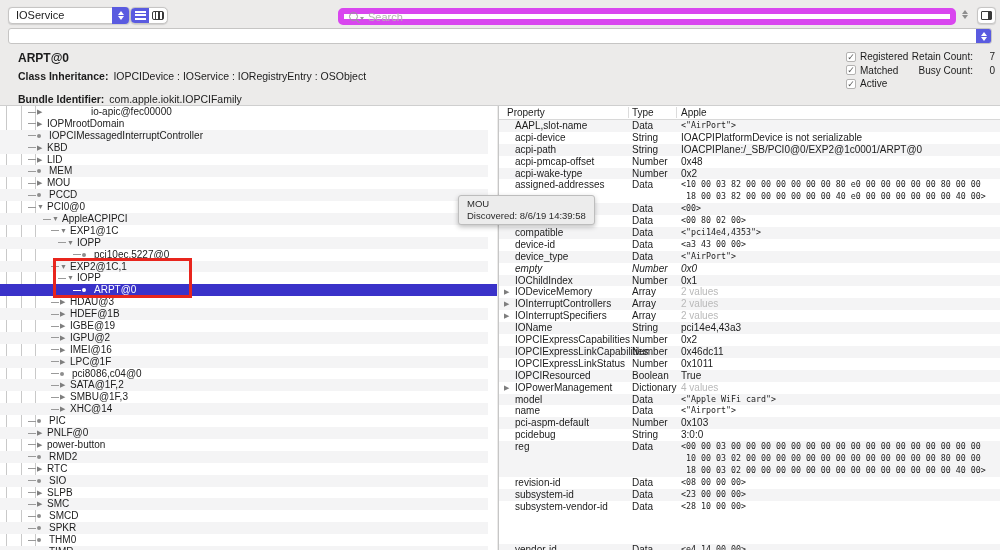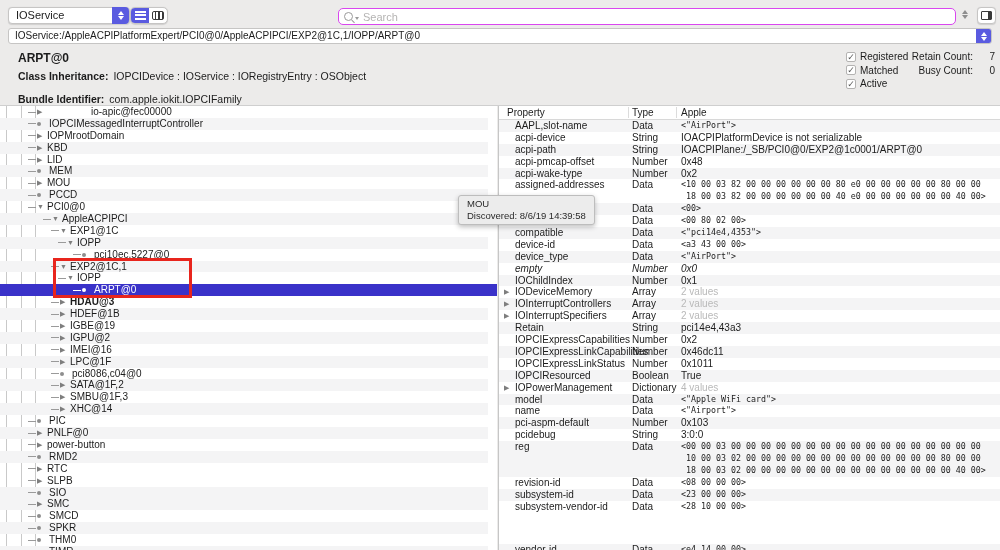--- a/index.html
+++ b/index.html
@@ -20,21 +20,21 @@
   .toolbar{position:absolute;left:0;top:0;width:1000px;height:28px;}
   .combo{position:absolute;left:8px;top:7px;width:122px;height:17px;background:#fff;border:1px solid #c6c5c4;border-radius:4px;box-shadow:0 .5px 1px rgba(0,0,0,.12);font-size:11px;line-height:15px;padding-left:7px;}
   .combo .stepper{position:absolute;right:0;top:-1px;width:17px;height:17px;background:var(--accent);border-radius:0 4px 4px 0;display:flex;flex-direction:column;align-items:center;justify-content:center;gap:1px;}
   .tri-up{width:0;height:0;border-left:3px solid transparent;border-right:3px solid transparent;border-bottom:4px solid #fff;}
   .tri-dn{width:0;height:0;border-left:3px solid transparent;border-right:3px solid transparent;border-top:4px solid #fff;}
   .seg{position:absolute;left:130px;top:7px;width:38px;height:17px;background:#fff;border:1px solid #c6c5c4;border-radius:5px;display:flex;overflow:hidden;box-shadow:0 .5px 1px rgba(0,0,0,.12);}
   .seg .s{flex:1;display:flex;align-items:center;justify-content:center;}
   .seg .s.on{background:var(--accent);}
   .icon-list{width:11px;height:9px;background:repeating-linear-gradient(#fff 0 2px,transparent 2px 3.5px);}
   .icon-cols{width:12px;height:9px;border:1.5px solid #3a3a3a;border-radius:2px;background:repeating-linear-gradient(90deg,transparent 0 2px,#3a3a3a 2px 3.5px);}
-  .search{position:absolute;left:338px;top:8px;width:618px;height:17px;background:#fff;border:1px solid #d946ef;border-radius:5px;display:flex;align-items:center;padding-left:5px;}
+  .search{position:absolute;left:338px;top:8px;width:618px;height:17px;background:#fff;border:6px solid #d946ef;border-radius:5px;display:flex;align-items:center;padding-left:5px;}
   .search input{border:none;outline:none;flex:1;font-size:11px;font-family:"Liberation Sans",sans-serif;color:#333;background:transparent;}
   .search input::placeholder{color:#b5b4b3;}
   .mag{width:9px;height:9px;border:1.4px solid #9a9a9a;border-radius:50%;position:relative;margin-right:1px;}
   .mag:after{content:"";position:absolute;width:4px;height:1.4px;background:#9a9a9a;transform:rotate(45deg);left:6px;top:8px;}
   .mag-arrow{width:0;height:0;border-left:2.5px solid transparent;border-right:2.5px solid transparent;border-top:3px solid #9a9a9a;margin:3px 4px 0 1px;}
   .mini-stepper{position:absolute;left:962px;top:10px;display:flex;flex-direction:column;gap:1px;align-items:center;}
   .mini-stepper .u{width:0;height:0;border-left:3px solid transparent;border-right:3px solid transparent;border-bottom:4px solid #8e8e8e;}
   .mini-stepper .d{width:0;height:0;border-left:3px solid transparent;border-right:3px solid transparent;border-top:4px solid #8e8e8e;}
   .insp-btn{position:absolute;left:977px;top:7px;width:19px;height:17px;background:#fff;border:1px solid #c6c5c4;border-radius:4px;display:flex;align-items:center;justify-content:center;box-shadow:0 .5px 1px rgba(0,0,0,.12);}
   .icon-insp{width:11px;height:9px;border:1.4px solid #3a3a3a;border-radius:1px;position:relative;}
@@ -121,21 +121,20 @@
   <div class="mini-stepper">
       <span class="u"></span>
       <span class="d"></span>
     </div>
   <div class="insp-btn">
       <span class="icon-insp"></span>
     </div>
 </div>
 
 <div class="pathbar">
-  <span>IOService:/AppleACPIPlatformExpert/PCI0@0/AppleACPIPCI/EXP2@1C,1/IOPP/ARPT@0</span>
   <span class="stepper">
       <span class="tri-up"></span>
       <span class="tri-dn"></span>
     </span>
 </div>
 
 <div class="hdr">
   <div class="hdr-title">ARPT@0</div>
   <div class="hdr-line">
     <span class="blabel">Class Inheritance:</span><span>IOPCIDevice : IOService : IORegistryEntry : OSObject</span>
@@ -172,29 +171,29 @@
 
 <div class="tree-pane" id="tree">
   <div class="vguide" style="left:6px"></div>
   <div class="vguide" style="left:21px"></div>
   <div class="vguide" style="left:35px"></div>
 <div class="trow">
       <span class="dash" style="left: 28px;"></span>
       <span class="glyph" style="left: 37px;">▶</span>
       <span class="tlabel" style="left: 47px; padding-left: 44px;">io-apic@fec00000</span>
     </div>
+    <div class="trow">
+      <span class="dash" style="left: 28px;"></span>
+      <span class="glyph" style="left: 37px;">▶</span>
+      <span class="tlabel" style="left: 47px;">IOPMrootDomain</span>
+    </div>
     <div class="trow alt">
       <span class="dash" style="left: 28px;"></span>
       <span class="dot" style="left: 37px;"></span>
       <span class="tlabel" style="left: 49px;">IOPCIMessagedInterruptController</span>
-    </div>
-    <div class="trow">
-      <span class="dash" style="left: 28px;"></span>
-      <span class="glyph" style="left: 37px;">▶</span>
-      <span class="tlabel" style="left: 47px;">IOPMrootDomain</span>
     </div>
     <div class="trow alt">
       <span class="dash" style="left: 28px;"></span>
       <span class="glyph" style="left: 37px;">▶</span>
       <span class="tlabel" style="left: 47px;">KBD</span>
     </div>
     <div class="trow">
       <span class="dash" style="left: 28px;"></span>
       <span class="glyph" style="left: 37px;">▶</span>
       <span class="tlabel" style="left: 47px;">LID</span>
@@ -250,21 +249,21 @@
       <span class="tlabel" style="left: 77px;">IOPP</span>
     </div>
     <div class="trow alt sel">
       <span class="dash" style="left: 73px;"></span>
       <span class="dot" style="left: 82px;"></span>
       <span class="tlabel" style="left: 94px;">ARPT@0</span>
     </div>
     <div class="trow">
       <span class="dash" style="left: 51px;"></span>
       <span class="glyph" style="left: 60px;">▶</span>
-      <span class="tlabel" style="left: 70px; font-weight: bold;">HDAU@3</span>
+      <span class="tlabel" style="left: 70px;">HDAU@3</span>
     </div>
     <div class="trow alt">
       <span class="dash" style="left: 51px;"></span>
       <span class="glyph" style="left: 60px;">▶</span>
       <span class="tlabel" style="left: 70px;">HDEF@1B</span>
     </div>
     <div class="trow">
       <span class="dash" style="left: 51px;"></span>
       <span class="glyph" style="left: 60px;">▶</span>
       <span class="tlabel" style="left: 70px;">IGBE@19</span>
@@ -322,29 +321,29 @@
     <div class="trow alt">
       <span class="dash" style="left: 28px;"></span>
       <span class="dot" style="left: 37px;"></span>
       <span class="tlabel" style="left: 49px;">RMD2</span>
     </div>
     <div class="trow">
       <span class="dash" style="left: 28px;"></span>
       <span class="glyph" style="left: 37px;">▶</span>
       <span class="tlabel" style="left: 47px;">RTC</span>
     </div>
+    <div class="trow alt">
+      <span class="dash" style="left: 28px;"></span>
+      <span class="dot" style="left: 37px;"></span>
+      <span class="tlabel" style="left: 49px;">SIO</span>
+    </div>
     <div class="trow">
       <span class="dash" style="left: 28px;"></span>
       <span class="glyph" style="left: 37px;">▶</span>
       <span class="tlabel" style="left: 47px;">SLPB</span>
-    </div>
-    <div class="trow alt">
-      <span class="dash" style="left: 28px;"></span>
-      <span class="dot" style="left: 37px;"></span>
-      <span class="tlabel" style="left: 49px;">SIO</span>
     </div>
     <div class="trow alt">
       <span class="dash" style="left: 28px;"></span>
       <span class="glyph" style="left: 37px;">▶</span>
       <span class="tlabel" style="left: 47px;">SMC</span>
     </div>
     <div class="trow">
       <span class="dash" style="left: 28px;"></span>
       <span class="dot" style="left: 37px;"></span>
       <span class="tlabel" style="left: 49px;">SMCD</span>
@@ -452,21 +451,21 @@
         <span class="ptype">Array</span>
         <span class="pval muted">2 values</span>
       </div>
       <div class="prow" style="height: 11.9px;">
         <span class="ptri">▶</span>
         <span class="pname">IOInterruptSpecifiers</span>
         <span class="ptype">Array</span>
         <span class="pval muted">2 values</span>
       </div>
       <div class="prow alt" style="height: 11.9px;">
-        <span class="pname">Retain</span>
+        <span class="pname">IOName</span>
         <span class="ptype">String</span>
         <span class="pval">pci14e4,43a3</span>
       </div>
       <div class="prow" style="height: 11.9px;">
         <span class="pname">IOPCIExpressCapabilities</span>
         <span class="ptype">Number</span>
         <span class="pval">0x2</span>
       </div>
       <div class="prow alt" style="height: 11.9px;">
         <span class="pname">IOPCIExpressLinkCapabilities</span>

